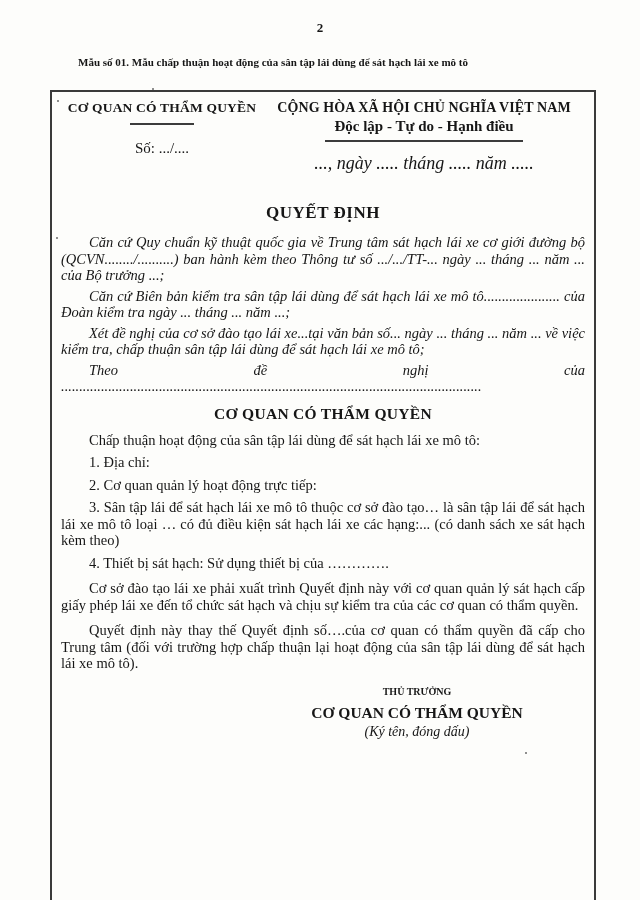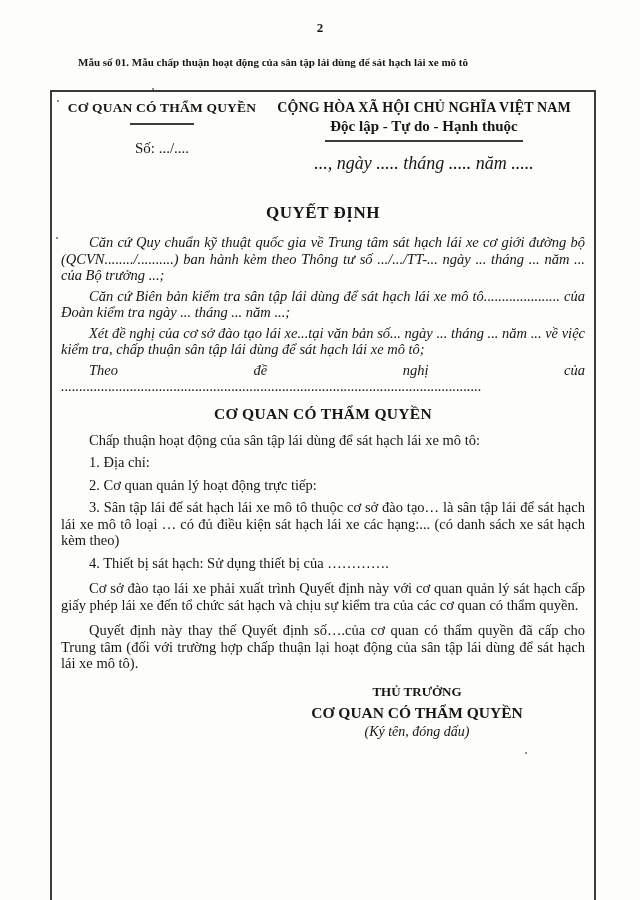--- a/index.html
+++ b/index.html
@@ -78,21 +78,21 @@
     margin-top: 6px;
     word-break: break-word;
   }
   .decision-body p:first-child { margin-top: 9px; }
   .decision-body p.wide-gap { margin-top: 9px; }
   .signature-block {
     margin: 10px 48px 0 auto;
     width: 240px;
     text-align: center;
   }
-  .sig-title { font-size: 13px; font-weight: bold; line-height: 20px; }
+  .sig-title { font-size: 10px; font-weight: bold; line-height: 20px; }
   .sig-org { font-size: 15.5px; font-weight: bold; line-height: 21px; }
   .sig-note { font-size: 14px; font-style: italic; line-height: 17px; }
   .speck { position: absolute; background: #6a6a6a; border-radius: 50%; }
   .speck.s1 { left: 57px; top: 100px; width: 2px; height: 2px; }
   .speck.s2 { left: 152px; top: 88px; width: 2px; height: 2px; }
   .speck.s3 { left: 56px; top: 237px; width: 2px; height: 2px; }
   .speck.s4 { left: 525px; top: 752px; width: 2px; height: 2px; }
 </style>
 </head>
 <body>
@@ -106,21 +106,21 @@
   <div class="form-box">
 
     <div class="form-header">
       <div class="header-left">
         <div class="org-name">CƠ QUAN CÓ THẨM QUYỀN</div>
         <div class="rule-short"></div>
         <div class="doc-number">Số: .../....</div>
       </div>
       <div class="header-right">
         <div class="national-title">CỘNG HÒA XÃ HỘI CHỦ NGHĨA VIỆT NAM</div>
-        <div class="national-motto">Độc lập - Tự do - Hạnh thuộc</div>
+        <div class="national-motto">Độc lập - Tự do - Hạnh điều</div>
         <div class="rule-motto"></div>
         <div class="date-line">..., ngày ..... tháng ..... năm .....</div>
       </div>
     </div>
 
     <div class="decision-title">QUYẾT ĐỊNH</div>
 
     <div class="preamble">
       <p>Căn cứ Quy chuẩn kỹ thuật quốc gia về Trung tâm sát hạch lái xe cơ giới đường bộ (QCVN......../..........) ban hành kèm theo Thông tư số .../.../TT-... ngày ... tháng ... năm ... của Bộ trưởng ...;</p>
       <p>Căn cứ Biên bản kiểm tra sân tập lái dùng để sát hạch lái xe mô tô..................... của Đoàn kiểm tra ngày ... tháng ... năm ...;</p>

